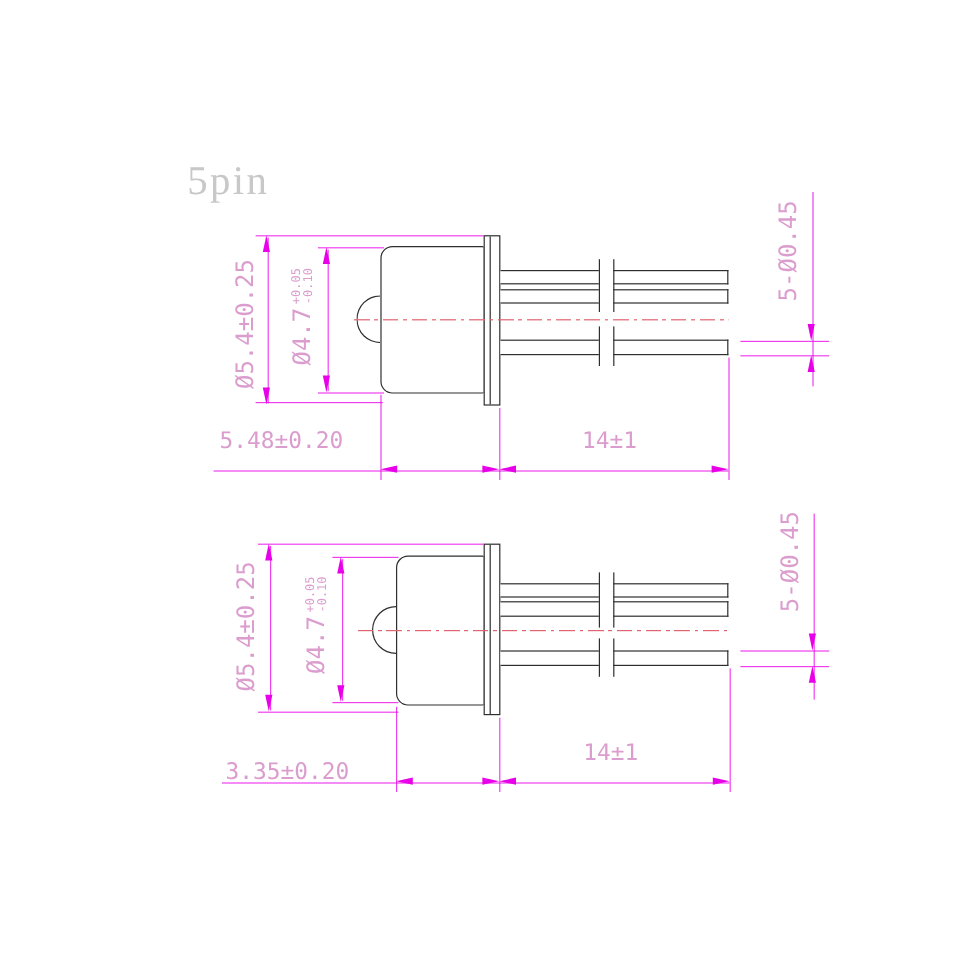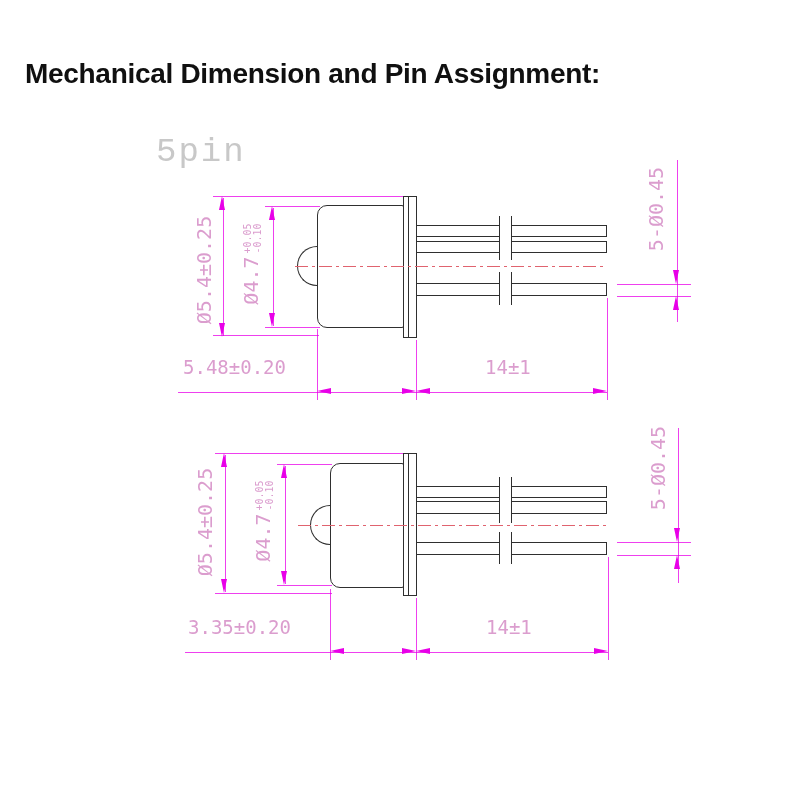--- a/index.html
+++ b/index.html
@@ -1,21 +1,21 @@
 <!DOCTYPE html>
 <html><head>
 <meta charset="utf-8">
 <style>
   *{box-sizing:border-box;margin:0;padding:0}
   html,body{background:#fff}
   body{width:800px;height:800px;position:relative;font-family:"Liberation Sans",sans-serif}
   .sheet{position:absolute;inset:0;background:#fff;overflow:hidden;
     --dim:#e800e8; --dtx:#db9dce; --red:#e0636f; --out:#2f2f2f; --gray:#c8c8c8}
   .title{position:absolute;left:25px;top:58px;font-size:28px;font-weight:bold;color:#101010;letter-spacing:-.3px;white-space:nowrap}
-  .pinlabel{position:absolute;left:156px;top:133px;font-family:Liberation Mono, monospace;font-size:34px;color:var(--gray);letter-spacing:2px}
+  .pinlabel{position:absolute;left:156px;top:133px;font-family:Liberation Serif, serif;font-size:34px;color:var(--gray);letter-spacing:2px}
   
   .lh{position:absolute;height:1px;background:var(--dim);opacity:.75}
   .lv{position:absolute;width:1px;background:var(--dim);opacity:.75}
   
   .bv{position:absolute;width:1px;background:var(--out)}
   
   .arr{position:absolute;width:0;height:0}
   .au{border-left:3.5px solid transparent;border-right:3.5px solid transparent;border-bottom:14px solid var(--dim)}
   .ad{border-left:3.5px solid transparent;border-right:3.5px solid transparent;border-top:14px solid var(--dim)}
   .al{border-top:3.5px solid transparent;border-bottom:3.5px solid transparent;border-right:14px solid var(--dim)}
@@ -30,21 +30,20 @@
   .dome{position:absolute;background:#fff;border:1px solid var(--out);border-right:none;border-radius:20px 0 0 20px / 20px 0 0 20px}
   .pin{position:absolute;background:#fff;border-top:1px solid var(--out);border-bottom:1px solid var(--out)}
   .pend{border-right:1px solid var(--out)}
   .cl{position:absolute;height:1px;background:repeating-linear-gradient(90deg,var(--red) 0 13px,transparent 13px 17px,var(--red) 17px 20px,transparent 20px 24px)}
 </style>
 </head>
 <body>
 
 <div class="sheet" style="--dim: #e800e8; --dtx: #db9dce; --red: #e0636f; --out: #2f2f2f; --gray: #c8c8c8;">
 
-  <div class="title">Mechanical Dimension and Pin Assignment:</div>
   <div class="pinlabel">5pin</div>
 
   <i class="dome" style="left:297px;top:246px;width:20px;height:40px"></i>
   <i class="cap" style="left:317px;top:205px;width:87px;height:123px"></i>
   <i class="flange" style="left:403px;top:196px;width:14px;height:142px"></i>
   <i class="bv" style="left:408px;top:197px;height:140px"></i>
 
   <i class="pin" style="left:417px;top:225px;width:82px;height:12px"></i>
   <i class="pin pend" style="left:511px;top:225px;width:96px;height:12px"></i>
   <i class="pin" style="left:417px;top:241px;width:82px;height:12px"></i>
@@ -126,21 +125,21 @@
       </span></span>
 
   <i class="lv" style="left:330px;top:589px;height:71px"></i>
   <i class="lv" style="left:416px;top:598px;height:62px"></i>
   <i class="lv" style="left:608px;top:557px;height:103px"></i>
   <i class="lh" style="left:185px;top:652px;width:423px"></i>
   <i class="arr al" style="left:330px;top:648px"></i>
   <i class="arr ar" style="left:402px;top:648px"></i>
   <i class="arr al" style="left:416px;top:648px"></i>
   <i class="arr ar" style="left:594px;top:648px"></i>
-  <span class="dt" style="left:188px;top:616px">3.35±0.20</span>
+  <span class="dt" style="left:188px;top:632px">3.35±0.20</span>
   <span class="dt" style="left:486px;top:616px">14±1</span>
 
   <i class="lh" style="left:617px;top:542px;width:74px"></i>
   <i class="lh" style="left:617px;top:555px;width:74px"></i>
   <i class="lv" style="left:678px;top:428px;height:155px"></i>
   <i class="arr ad" style="left:674px;top:528px"></i>
   <i class="arr au" style="left:674px;top:555px"></i>
   <span class="dtv" style="left:658px;top:468px">5-Ø0.45</span>
 
 </div>

